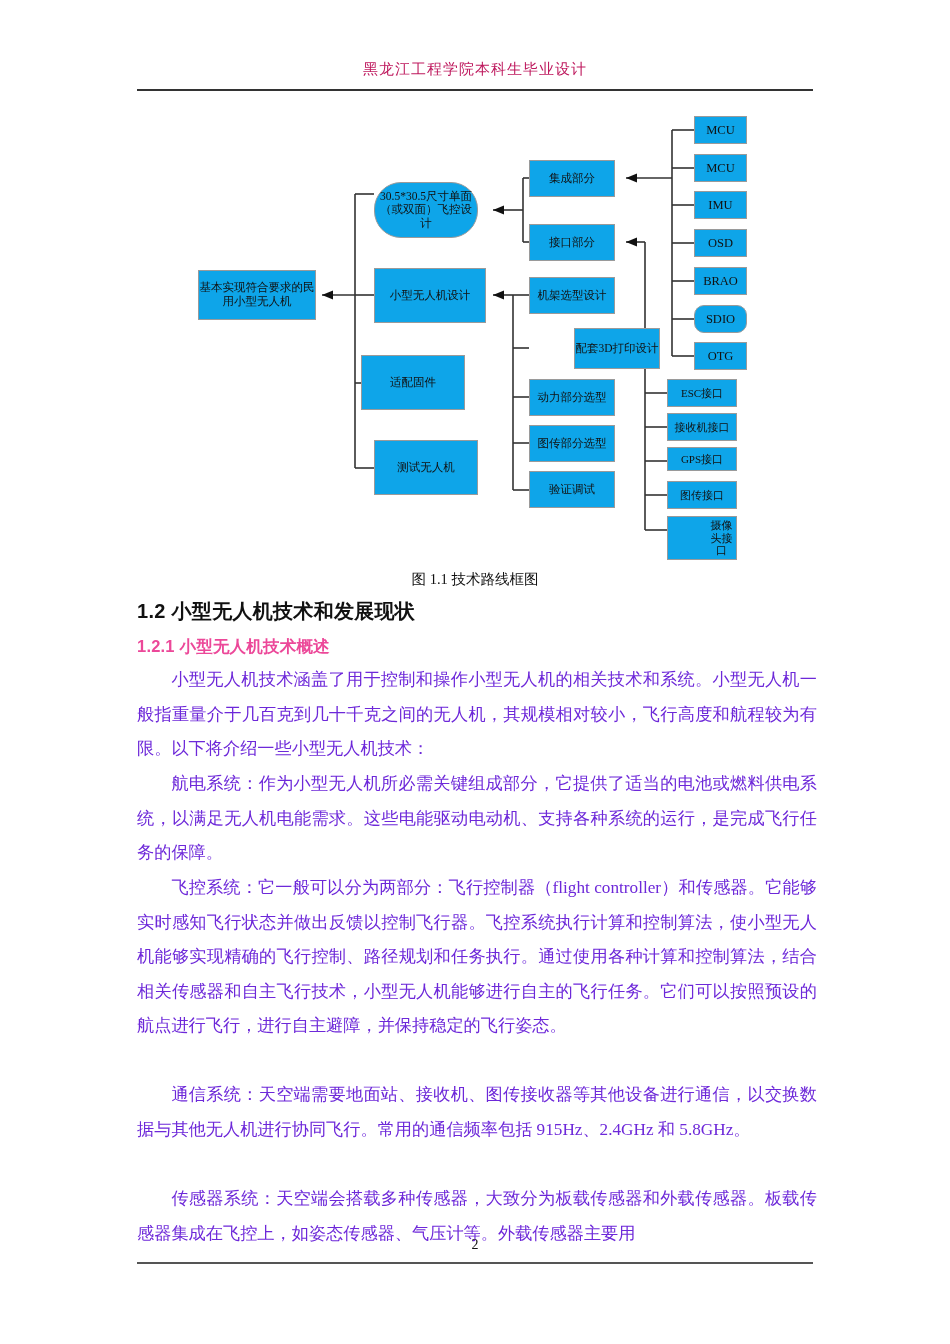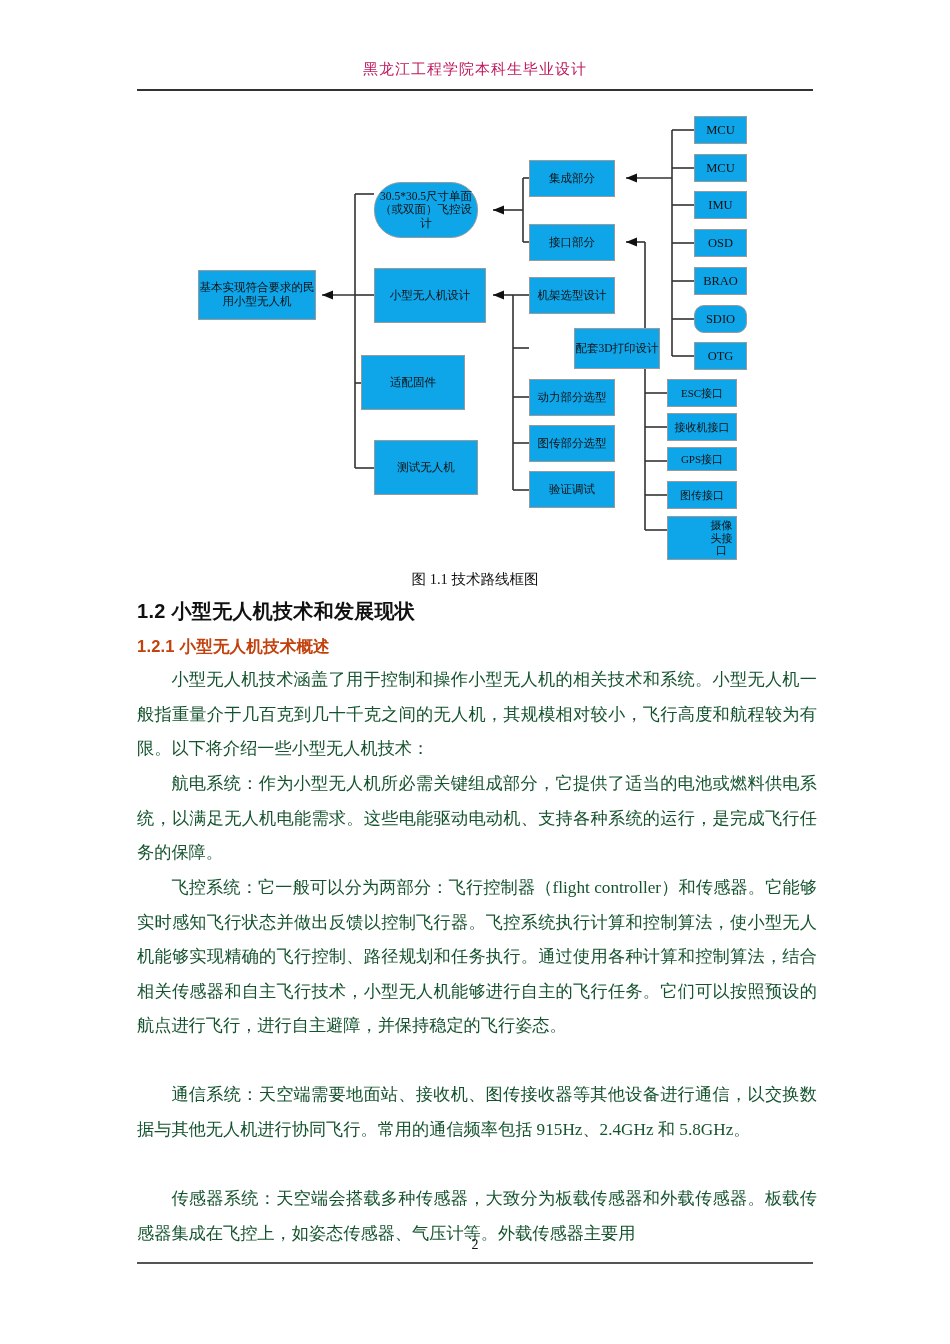--- a/index.html
+++ b/index.html
@@ -115,32 +115,32 @@
     color: #111;
     letter-spacing: 0.3px;
   }
   .h3 {
     position: absolute;
     left: 137px;
     top: 636px;
     font-family: "Liberation Sans", "DejaVu Sans", sans-serif;
     font-size: 16.5px;
     font-weight: bold;
-    color: #c2410c;
+    color: #ec4899;
     letter-spacing: 0.2px;
   }
 
   
   .body-block {
     position: absolute;
     left: 137px;
     width: 680px;
     font-size: 17.2px;
     line-height: 34.5px;
-    color: #14532d;
+    color: #6d28d9;
     text-align: justify;
     text-justify: inter-character;
     text-align-last: left;
   }
   .body-block p {
     margin: 0;
     text-indent: 2em;
     text-align: justify;
     text-justify: inter-character;
   }

